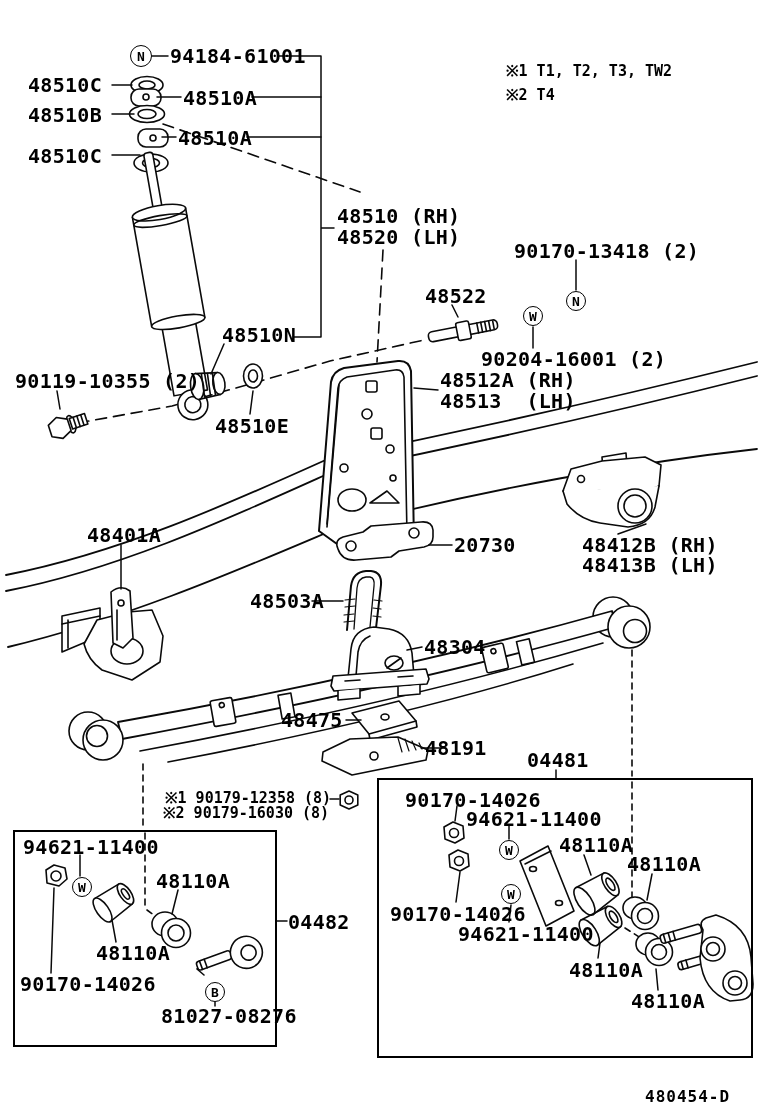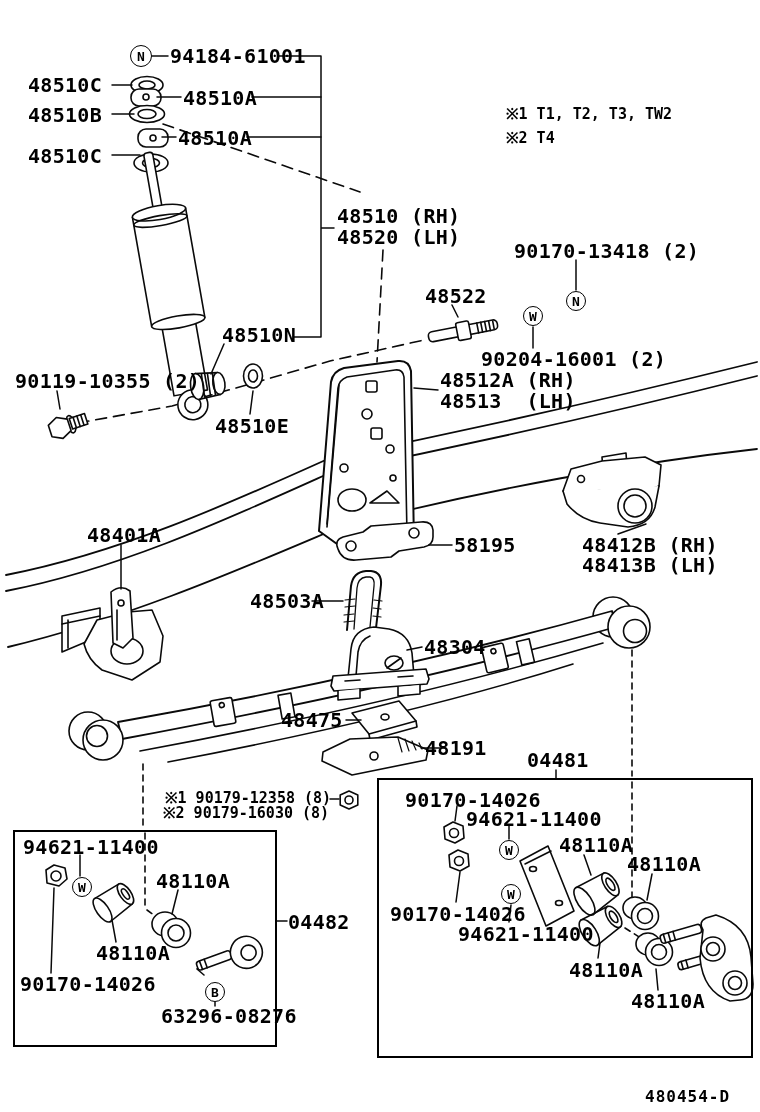--- a/index.html
+++ b/index.html
@@ -1,21 +1,21 @@
 <!DOCTYPE html>
 <html><head>
 <meta charset="utf-8">
 <style>
   html,body{margin:0;padding:0;background:#fff;}
   .stage{position:relative;width:760px;height:1112px;background:#fff;overflow:hidden;
          font-family:"DejaVu Sans Mono",monospace;color:#000;}
   svg.art{position:absolute;left:0;top:0;}
   .lbl{position:absolute;font-weight:bold;font-size:20px;line-height:18px;
        letter-spacing:0.3px;white-space:pre;color:#000;}
-  .note{font-size:15px;letter-spacing:0px;margin-top:43px;}
+  .note{font-size:15px;letter-spacing:0px;}
   .small{font-size:15px;letter-spacing:0px;}
   .code{font-size:16px;letter-spacing:1px;}
   .sym{position:absolute;border:1.6px solid #000;border-radius:50%;
        display:flex;align-items:center;justify-content:center;
        font-weight:bold;font-size:13px;background:#fff;box-sizing:border-box;}
   .dbox{position:absolute;border:2.5px solid #000;box-sizing:border-box;background:transparent;}
 </style>
 </head>
 <body>
 
@@ -265,36 +265,36 @@
   <div class="lbl" style="left:337px;top:228px">48520 (LH)</div>
   <div class="lbl" style="left:514px;top:242px">90170-13418 (2)</div>
   <div class="lbl" style="left:425px;top:287px">48522</div>
   <div class="lbl" style="left:481px;top:350px">90204-16001 (2)</div>
   <div class="lbl" style="left:440px;top:371px">48512A (RH)</div>
   <div class="lbl" style="left:440px;top:392px">48513  (LH)</div>
   <div class="lbl" style="left:222px;top:326px">48510N</div>
   <div class="lbl" style="left:15px;top:372px">90119-10355 (2)</div>
   <div class="lbl" style="left:215px;top:417px">48510E</div>
   <div class="lbl" style="left:87px;top:526px">48401A</div>
-  <div class="lbl" style="left:454px;top:536px">58195</div>
+  <div class="lbl" style="left:454px;top:536px">20730</div>
   <div class="lbl" style="left:582px;top:536px">48412B (RH)</div>
   <div class="lbl" style="left:582px;top:556px">48413B (LH)</div>
   <div class="lbl" style="left:250px;top:592px">48503A</div>
   <div class="lbl" style="left:424px;top:638px">48304</div>
   <div class="lbl" style="left:281px;top:711px">48475</div>
   <div class="lbl" style="left:425px;top:739px">48191</div>
   <div class="lbl" style="left:527px;top:751px">04481</div>
   <div class="lbl small" style="left:165px;top:789px">※1 90179-12358 (8)</div>
   <div class="lbl small" style="left:163px;top:804px">※2 90179-16030 (8)</div>
 
   <div class="lbl" style="left:23px;top:838px">94621-11400</div>
   <div class="lbl" style="left:156px;top:872px">48110A</div>
   <div class="lbl" style="left:96px;top:944px">48110A</div>
   <div class="lbl" style="left:20px;top:975px">90170-14026</div>
-  <div class="lbl" style="left:161px;top:1007px">63296-08276</div>
+  <div class="lbl" style="left:161px;top:1007px">81027-08276</div>
   <div class="lbl" style="left:288px;top:913px">04482</div>
 
   <div class="lbl" style="left:405px;top:791px">90170-14026</div>
   <div class="lbl" style="left:466px;top:810px">94621-11400</div>
   <div class="lbl" style="left:559px;top:836px">48110A</div>
   <div class="lbl" style="left:627px;top:855px">48110A</div>
   <div class="lbl" style="left:390px;top:905px">90170-14026</div>
   <div class="lbl" style="left:458px;top:925px">94621-11400</div>
   <div class="lbl" style="left:569px;top:961px">48110A</div>
   <div class="lbl" style="left:631px;top:992px">48110A</div>

